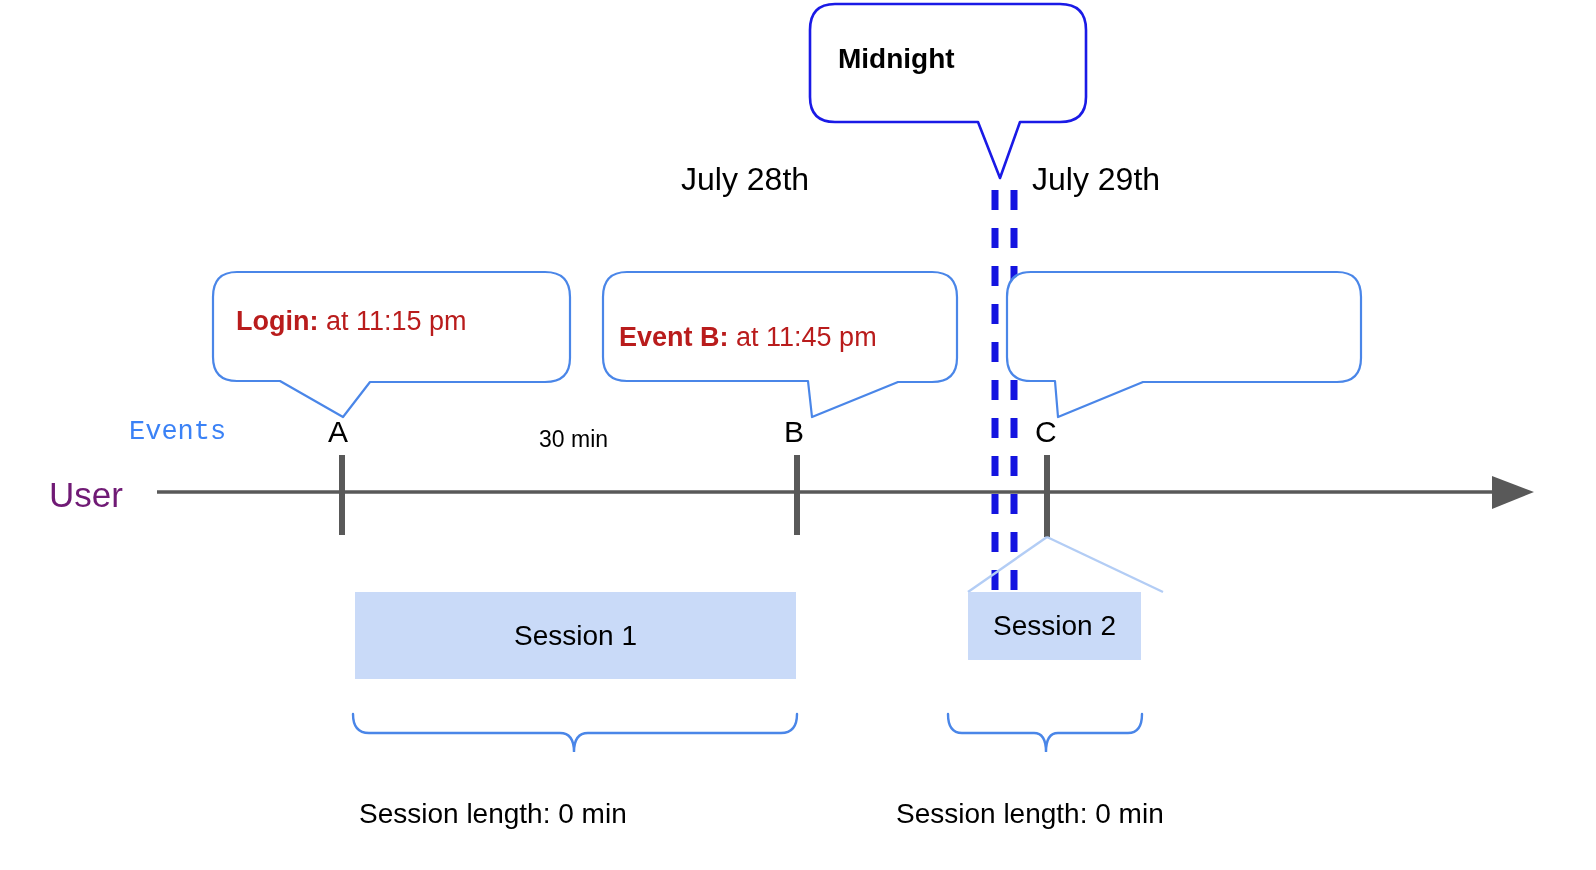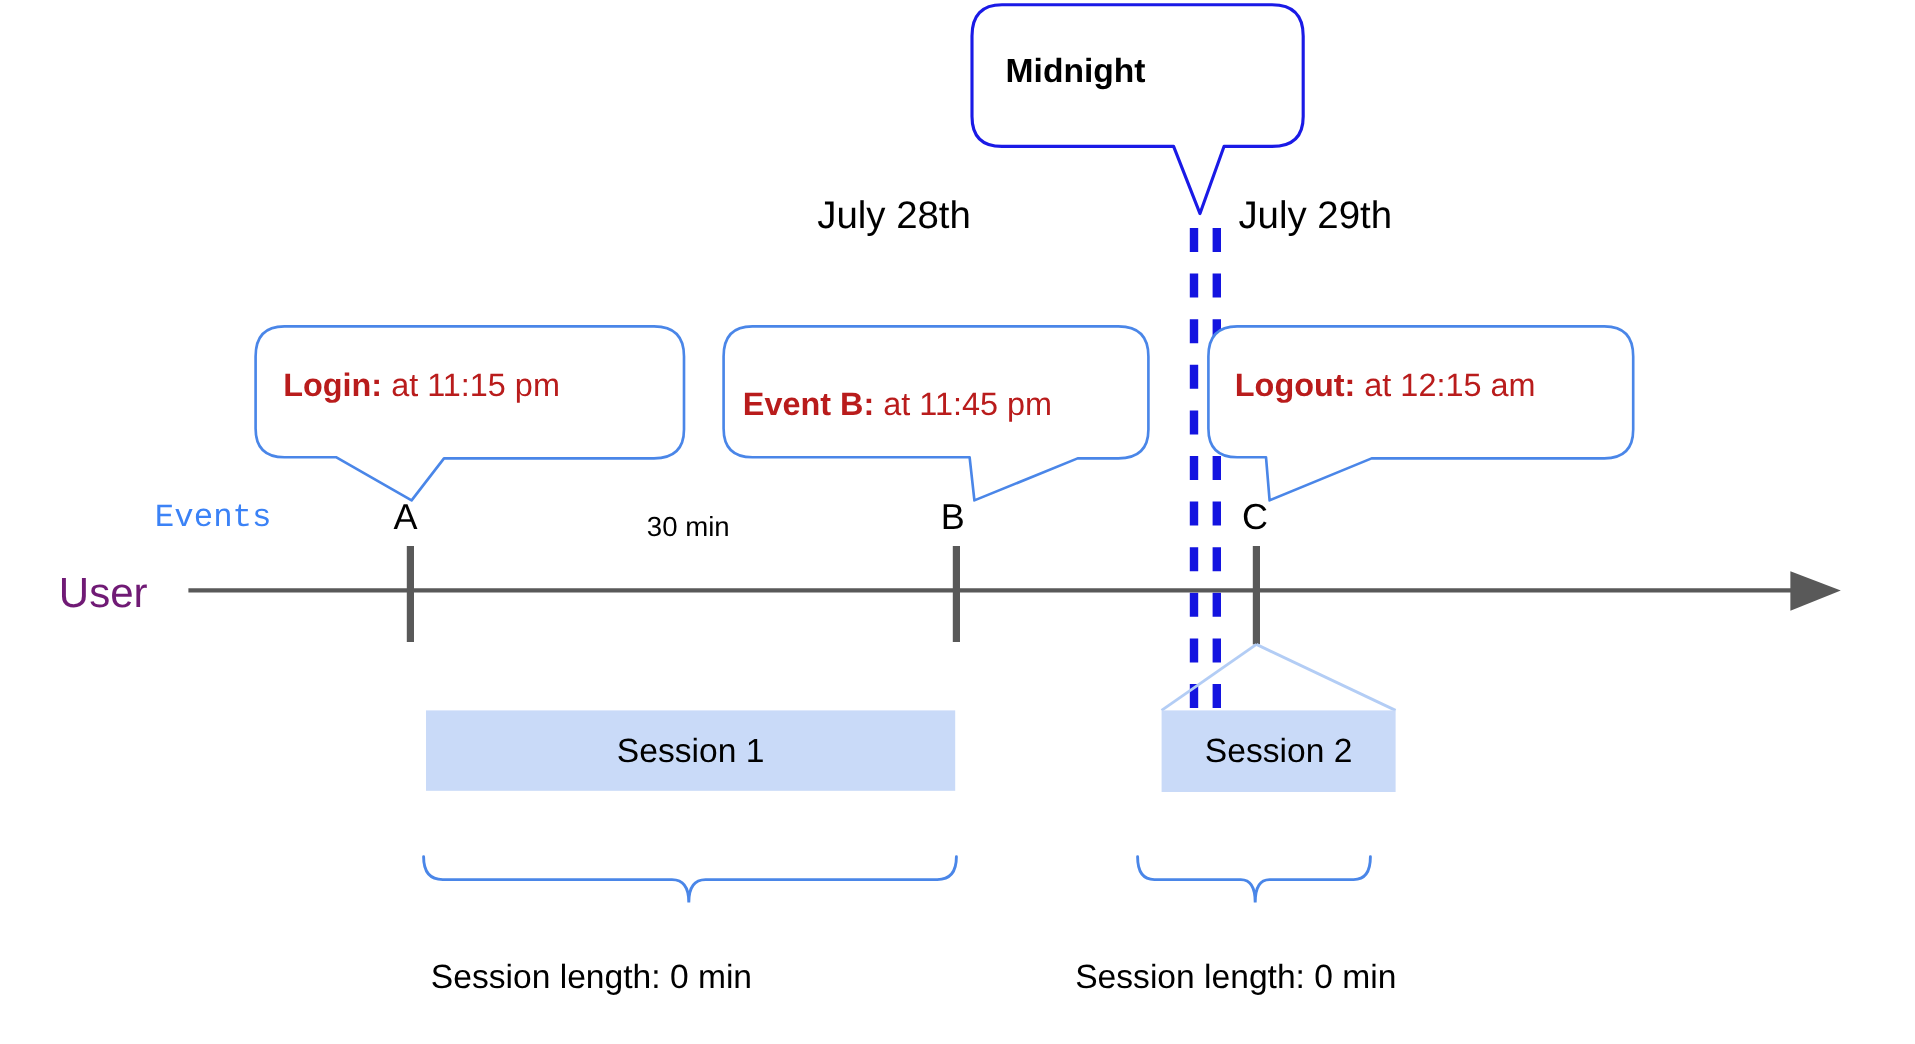--- a/index.html
+++ b/index.html
@@ -194,37 +194,34 @@
   <div class="txt date-text" style="left:1032px; top:163px;">July 29th</div>
 
   <div class="txt callout-text" style="left:236px; top:308px;">
     <b>Login:</b><span> at 11:15 pm</span>
   </div>
 
   <div class="txt callout-text" style="left:619px; top:308px;margin-top:16px;">
     <b>Event B:</b><span> at 11:45 pm</span>
   </div>
 
-  <div class="txt callout-text" style="left:1029px; top:308px;">
-    <b>Logout:</b><span> at 12:15 am</span>
-  </div>
 
   <div class="txt events-label" style="left:129px; top:419px;">Events</div>
 
   <div class="txt user-label" style="left:49px; top:477px;">User</div>
 
   <div class="txt marker-label" style="left:328px; top:417px;">A</div>
   <div class="txt marker-label" style="left:784px; top:417px;">B</div>
   <div class="txt marker-label" style="left:1035px; top:417px;">C</div>
 
   <div class="txt duration-label" style="left:539px; top:428px;">30 min</div>
 
-  <div class="session-box" style="left:355px; top:592px; width:441px; height:67px;">
+  <div class="session-box" style="left:355px; top:592px; width:441px; height:87px;">
     <span>Session 1</span>
   </div>
-  <div class="session-box" style="left:968px; top:592px; width:195px; height:68px;">
+  <div class="session-box" style="left:968px; top:592px; width:173px; height:68px;">
     <span>Session 2</span>
   </div>
 
   <div class="txt session-length-label" style="left:359px; top:800px;">Session length: 0 min</div>
   <div class="txt session-length-label" style="left:896px; top:800px;">Session length: 0 min</div>
 
 </div>
 
 </body></html>

